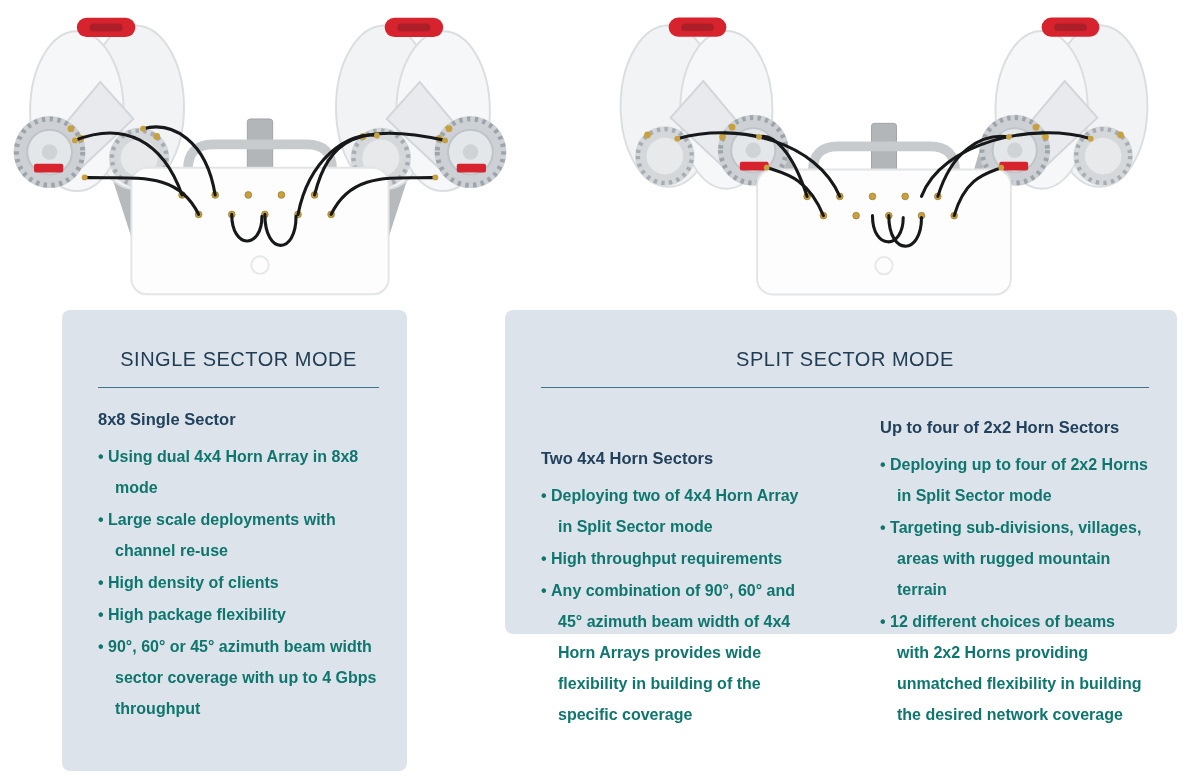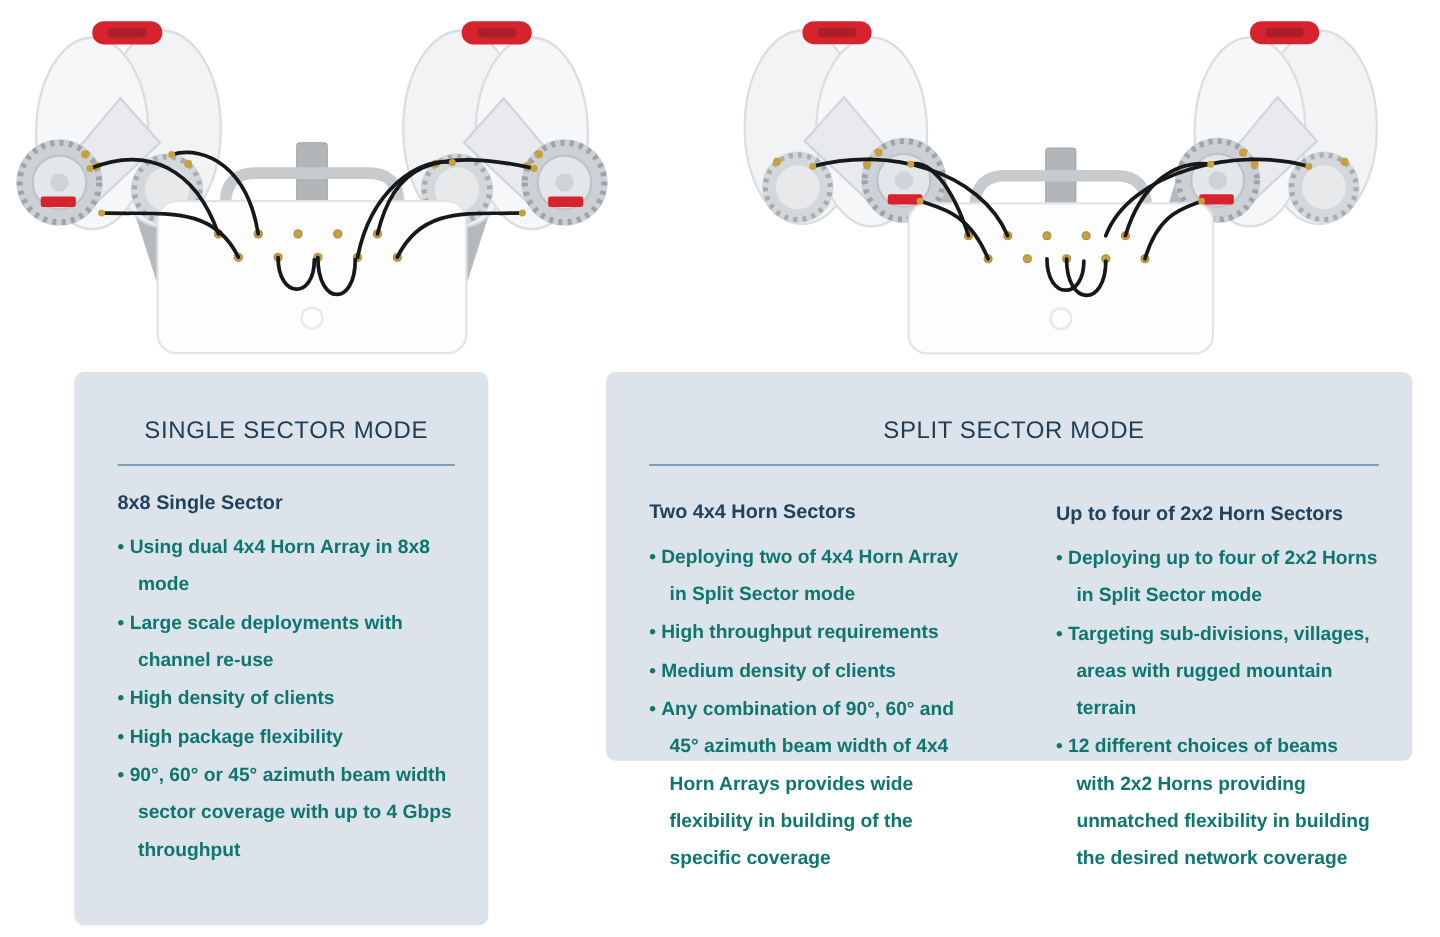--- a/index.html
+++ b/index.html
@@ -185,21 +185,20 @@
 
   <section class="card card-split">
     <h2 class="card-title">SPLIT SECTOR MODE</h2>
     <div class="rule"></div>
     <div class="twocol">
       <div class="col first">
         <h3 class="col-heading">Two 4x4 Horn Sectors</h3>
         <ul class="bullets">
           <li><span>Deploying two of 4x4 Horn Array in Split Sector mode</span></li>
           <li><span>High throughput requirements</span></li>
-          <li><span>Medium density of clients</span></li>
           <li><span>Any combination of 90°, 60° and 45° azimuth beam width of 4x4 Horn Arrays provides wide flexibility in building of the specific coverage</span></li>
         </ul>
       </div>
       <div class="vrule"></div>
       <div class="col second">
         <h3 class="col-heading">Up to four of 2x2 Horn Sectors</h3>
         <ul class="bullets">
           <li><span>Deploying up to four of 2x2 Horns in Split Sector mode</span></li>
           <li><span>Targeting sub-divisions, villages, areas with rugged mountain terrain</span></li>
           <li><span>12 different choices of beams with 2x2 Horns providing unmatched flexibility in building the desired network coverage</span></li>

